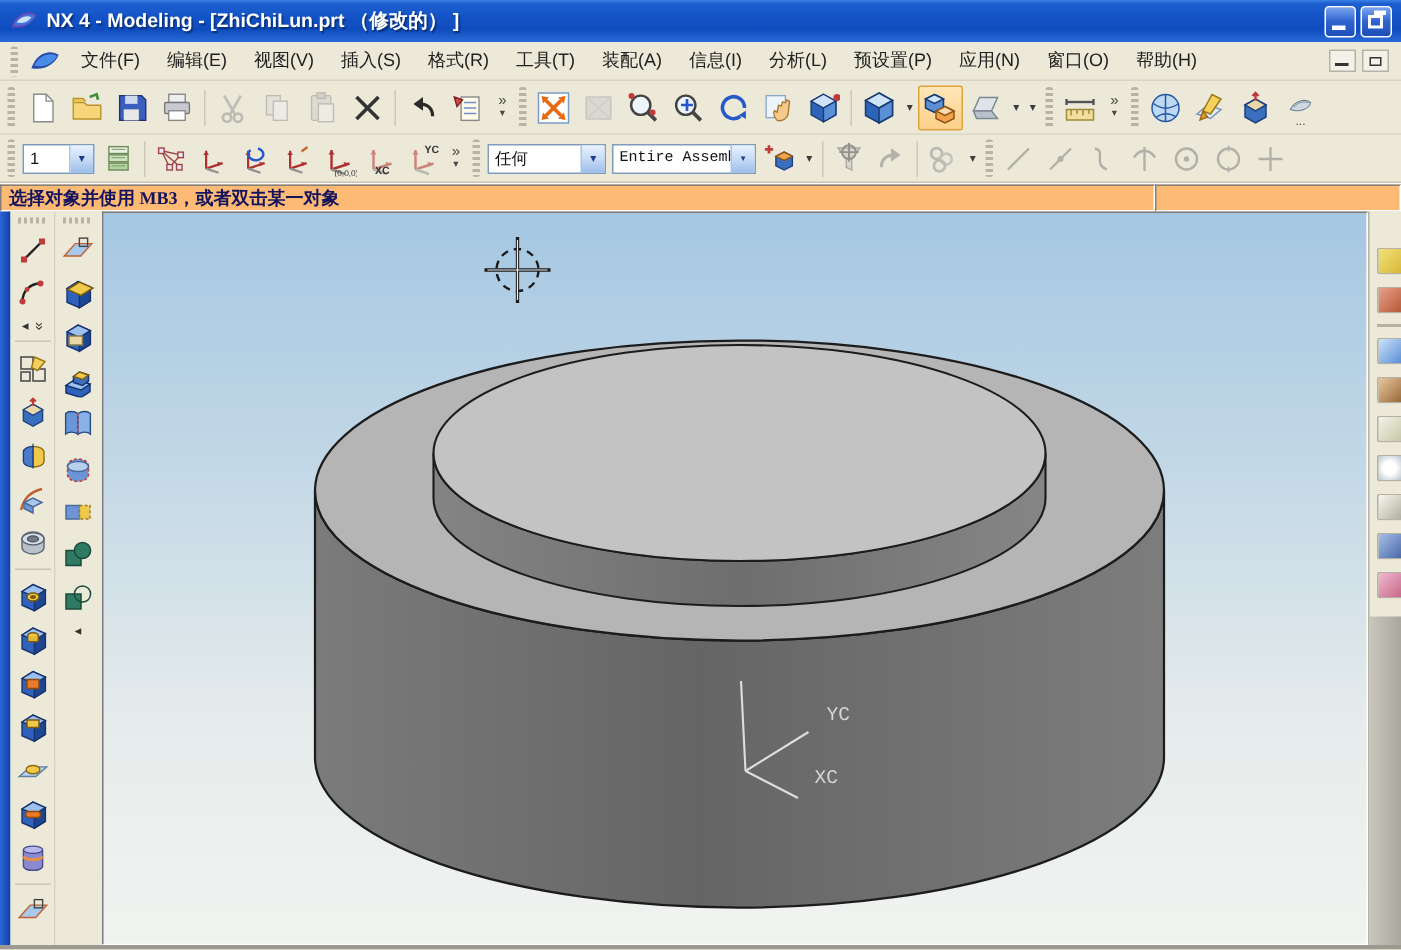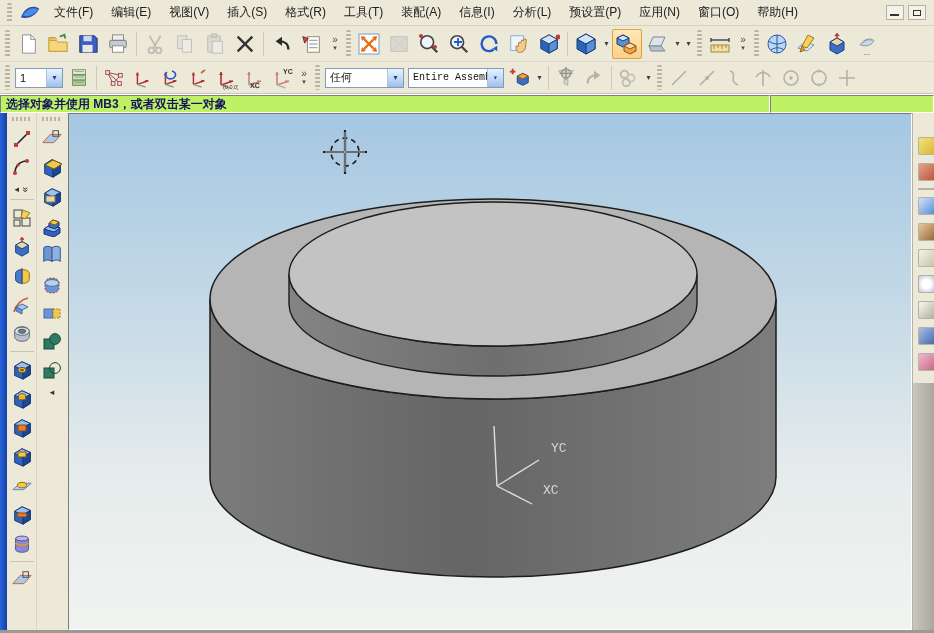--- a/index.html
+++ b/index.html
@@ -38,21 +38,21 @@
   .vsep { width:1px; height:24px; background:#cdc9b8; margin:0 3px; flex:0 0 auto;}
   .ovf { display:flex; flex-direction:column; align-items:center; justify-content:center; width:16px; height:30px; color:#4a4a4a; font-size:10px; line-height:8px; }
   .ddarrow { font-size:8px; color:#3c3c3c; width:11px; text-align:center; align-self:center; }
   .combo { display:flex; height:20px; border:1px solid #7f9db9; background:#fff; align-items:center; font-size:11px; margin:0 2px; }
   .combo .val { padding:0 4px; flex:1; white-space:nowrap; overflow:hidden; color:#111; }
   .combo .carrow { width:16px; height:100%; background:linear-gradient(180deg,#e8f1fd,#bfd6f4 60%,#9cbdeb); border-left:1px solid #aac4e8;
     color:#1f3d8c; font-size:8px; display:flex; align-items:center; justify-content:center; }
 
   
   .promptbar { height:19px; display:flex; background:#ece9d8; border-top:1px solid #fff; flex:0 0 auto; }
-  .pfield { border:1px solid; border-color:#808080 #fff #fff #808080; background:#bef264; height:100%; display:flex; align-items:center; }
+  .pfield { border:1px solid; border-color:#808080 #fff #fff #808080; background:#fdba74; height:100%; display:flex; align-items:center;font-family:Liberation Serif, serif; }
   .pfield.left { width:770px; padding:0 5px; font-weight:bold; color:#14145e; font-size:12px; white-space:nowrap; overflow:hidden; }
   .pfield.right { flex:1; }
 
   
   .main { flex:1; display:flex; min-height:0; border-bottom:3px solid #9c9a90; }
   .left-border { width:7px; background:linear-gradient(90deg,#2a66d9,#1a4fc0 60%,#16409e); flex:0 0 auto; }
   .sidebar { width:61px; background:#ece9d8; display:flex; flex:0 0 auto; }
   .scol { width:30px; display:flex; flex-direction:column; align-items:center; padding-top:2px; }
   .scol.c1 { border-right:1px solid #d9d5c3; }
   .sbtn { width:27px; height:27px; display:flex; align-items:center; justify-content:center; border:1px solid transparent; border-radius:2px; margin:1px 0; flex:0 0 auto; }
@@ -250,20 +250,34 @@
       </symbol>
   <symbol id="s-gplane" viewBox="0 0 24 24">
         <path d="M2 16l8-7h12l-8 7z" fill="#b8d0ec" stroke="#6080a8"></path>
         <ellipse cx="12" cy="11" rx="5" ry="3" fill="#f0c84a" stroke="#8c6a10"></ellipse>
       </symbol>
 </defs>
 </svg>
 
 <div class="window">
 
+  <div class="titlebar">
+    <svg class="logo" viewBox="0 0 24 22">
+        <path d="M2 16C6 4 16 2 22 6c-2 6-10 12-20 10z" fill="#6a4ab8"></path>
+        <path d="M4 14C8 6 16 4 21 7c-3 5-9 9-17 7z" fill="#3a7ae0"></path>
+        <path d="M6 12c3-4 8-6 12-4-2 3-7 6-12 4z" fill="#cfe0f8"></path>
+      </svg>
+    <div class="title-text">NX 4 - Modeling - [ZhiChiLun.prt （修改的） ]</div>
+    <div class="tb-winbtn">
+        <span class="min-glyph"></span>
+      </div>
+    <div class="tb-winbtn">
+        <span class="rest-glyph"></span>
+      </div>
+  </div>
 
   <div class="menubar">
     <div class="grip"></div>
     <svg class="appicon" viewBox="0 0 24 22">
         <path d="M2 16C6 4 16 2 22 6c-2 6-10 12-20 10z" fill="#2a4aa8"></path>
         <path d="M4 14C8 6 16 4 21 7c-3 5-9 9-17 7z" fill="#4a8ae8"></path>
       </svg>
     <div class="menu-item">文件(F)</div>
     <div class="menu-item">编辑(E)</div>
     <div class="menu-item">视图(V)</div>

